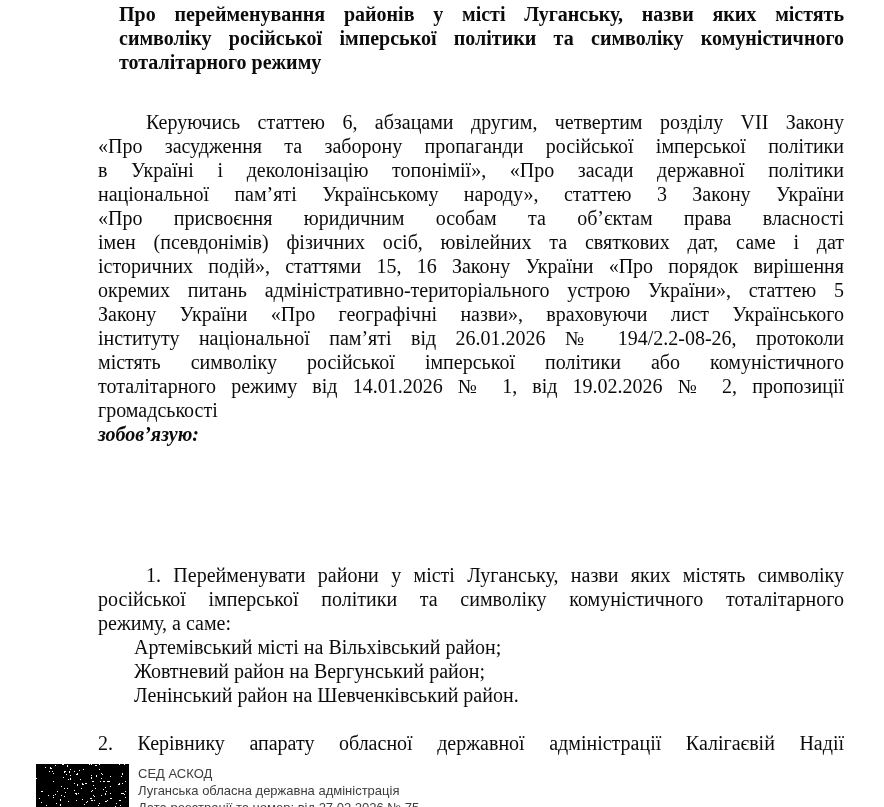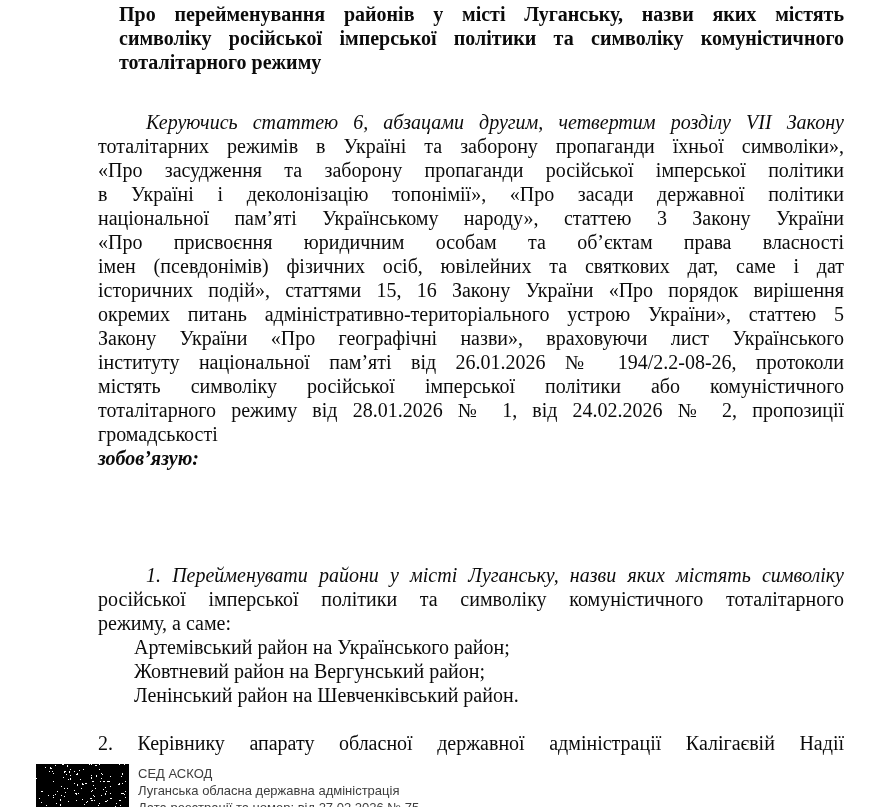--- a/index.html
+++ b/index.html
@@ -14,21 +14,21 @@
   }
   
   .line{
     font-size:20px;
     line-height:24px;
     height:24px;
     text-align:justify;
     white-space:normal;
   }
   .jlast{ text-align-last:justify; }
-  .indent{ text-indent:48px;font-style:italic; }
+  .indent{ text-indent:48px; }
   .title-block{
     position:absolute; left:119px; top:2px; width:725px;
     font-weight:700;
   }
   .preamble-block{
     position:absolute; left:98px; top:110px; width:746px;
   }
   .obligation{ font-weight:700; text-align:left;font-style:italic; }
   .items-block{
     position:absolute; left:98px; top:563px; width:746px;
@@ -56,41 +56,40 @@
 <div class="page">
 
   <div class="title-block">
     <div class="line jlast">Про перейменування районів у місті Луганську, назви яких містять</div>
     <div class="line jlast">символіку російської імперської політики та символіку комуністичного</div>
     <div class="line">тоталітарного режиму</div>
   </div>
 
   <div class="preamble-block">
     <div class="line jlast indent">Керуючись статтею 6, абзацами другим, четвертим розділу VII Закону</div>
-    <div class="line jlast">тоталітарних режимів в Україні та заборону пропаганди їхньої символіки»,</div>
     <div class="line jlast">«Про засудження та заборону пропаганди російської імперської політики</div>
     <div class="line jlast">в Україні і деколонізацію топонімії», «Про засади державної політики</div>
     <div class="line jlast">національної пам’яті Українському народу», статтею 3 Закону України</div>
     <div class="line jlast">«Про присвоєння юридичним особам та об’єктам права власності</div>
     <div class="line jlast">імен (псевдонімів) фізичних осіб, ювілейних та святкових дат, саме і дат</div>
     <div class="line jlast">історичних подій», статтями 15, 16 Закону України «Про порядок вирішення</div>
     <div class="line jlast">окремих питань адміністративно-територіального устрою України», статтею 5</div>
     <div class="line jlast">Закону України «Про географічні назви», враховуючи лист Українського</div>
     <div class="line jlast">інституту національної пам’яті від 26.01.2026 № 194/2.2-08-26, протоколи</div>
     <div class="line jlast">містять символіку російської імперської політики або комуністичного</div>
-    <div class="line jlast">тоталітарного режиму від 28.01.2026 № 1, від 24.02.2026 № 2, пропозиції</div>
+    <div class="line jlast">тоталітарного режиму від 14.01.2026 № 1, від 19.02.2026 № 2, пропозиції</div>
     <div class="line">громадськості</div>
     <div class="line obligation">зобов’язую:</div>
   </div>
 
   <div class="items-block">
     <div class="line jlast indent">1. Перейменувати райони у місті Луганську, назви яких містять символіку</div>
     <div class="line jlast">російської імперської політики та символіку комуністичного тоталітарного</div>
     <div class="line">режиму, а саме:</div>
-    <div class="line rename">Артемівський район на Українського район;</div>
+    <div class="line rename">Артемівський місті на Вільхівський район;</div>
     <div class="line rename">Жовтневий район на Вергунський район;</div>
     <div class="line rename">Ленінський район на Шевченківський район.</div>
   </div>
 
   <div class="item2-block">
     <div class="line jlast">2. Керівнику апарату обласної державної адміністрації Калігаєвій Надії</div>
   </div>
 
   <div class="stamp">
     <svg class="qr" xmlns="http://www.w3.org/2000/svg" width="93" height="70">

